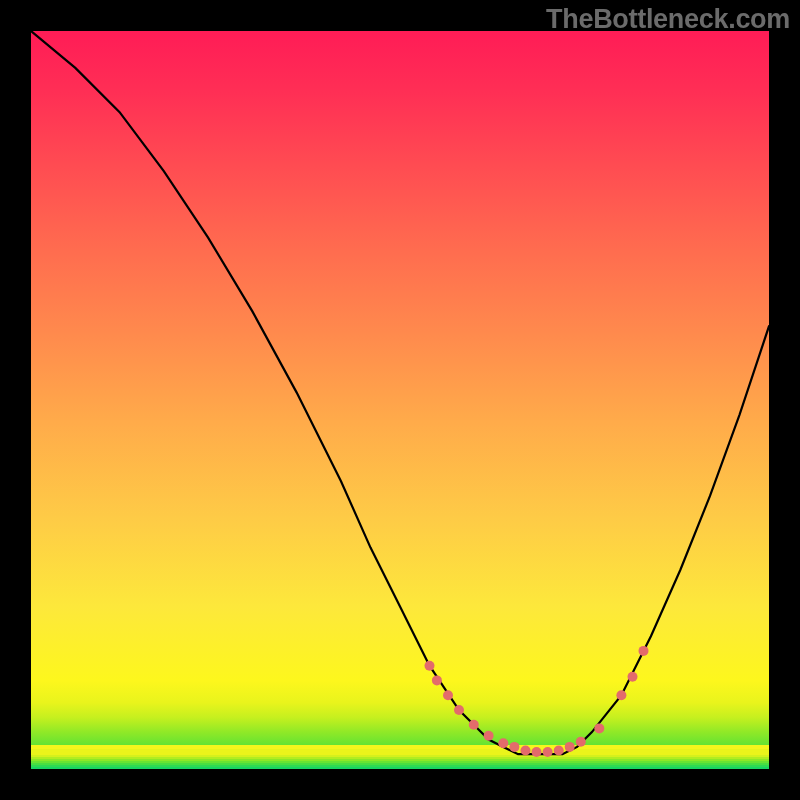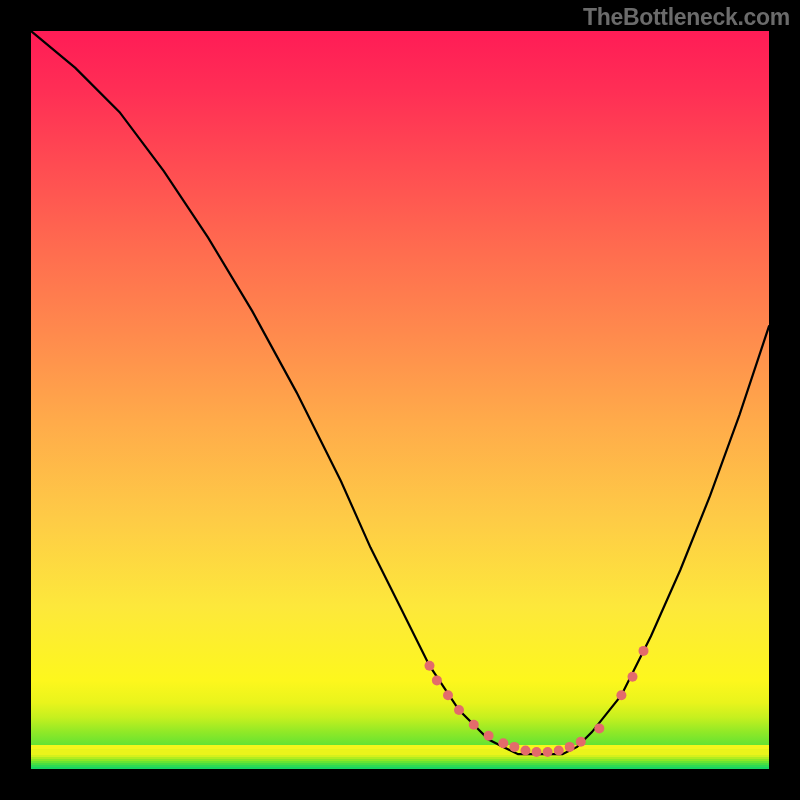--- a/index.html
+++ b/index.html
@@ -65,21 +65,21 @@
     left: 0;
     top: 0;
     width: 100%;
     height: 100%;
   }
   .watermark {
     position: absolute;
     top: 4px;
     right: 10px;
     font-family: Arial, Helvetica, sans-serif;
-    font-size: 23px;
+    font-size: 27px;
     font-weight: 600;
     color: #6b6b6b;
     letter-spacing: -0.3px;
   }
 </style>
 </head>
 <body>
 
 <div class="frame">
 

